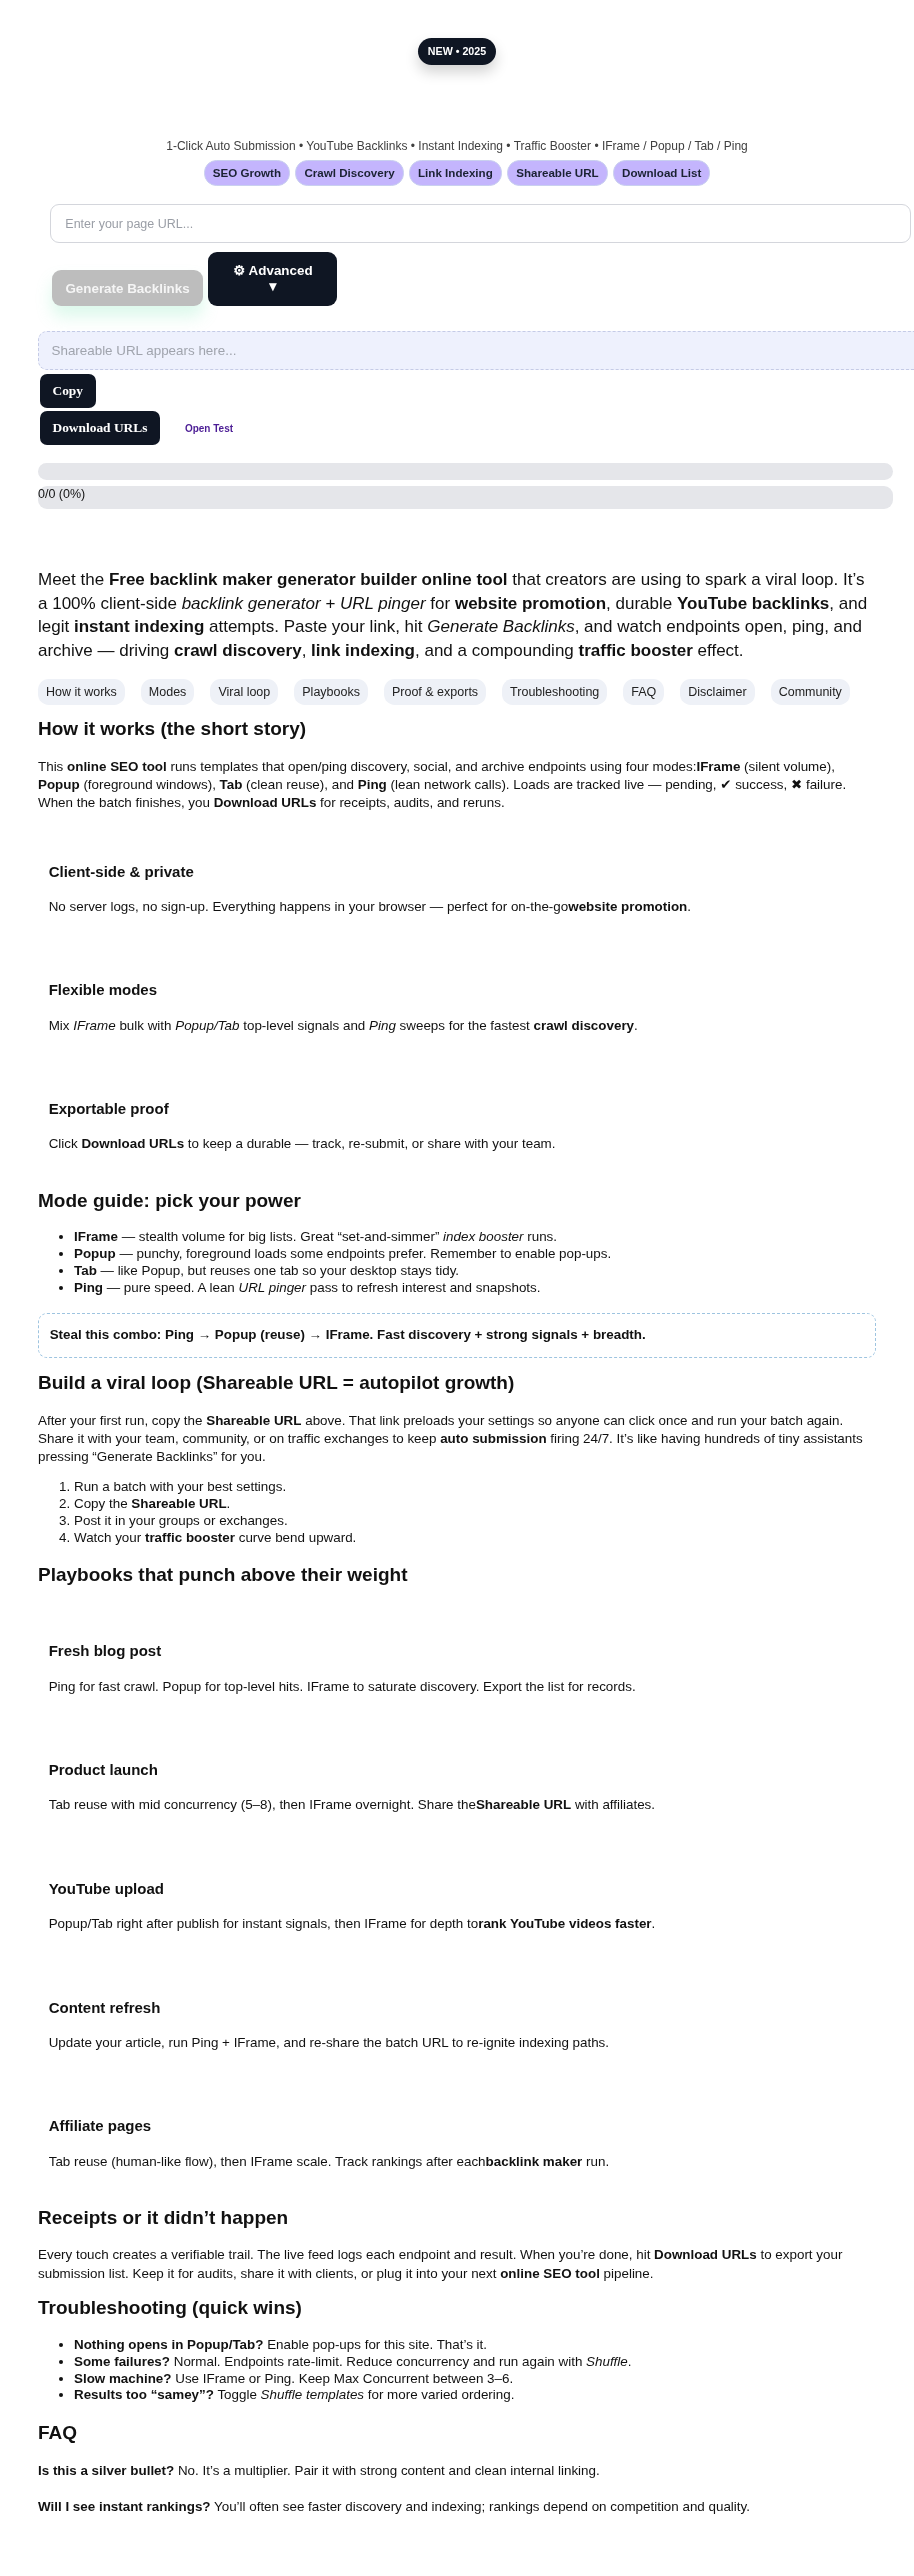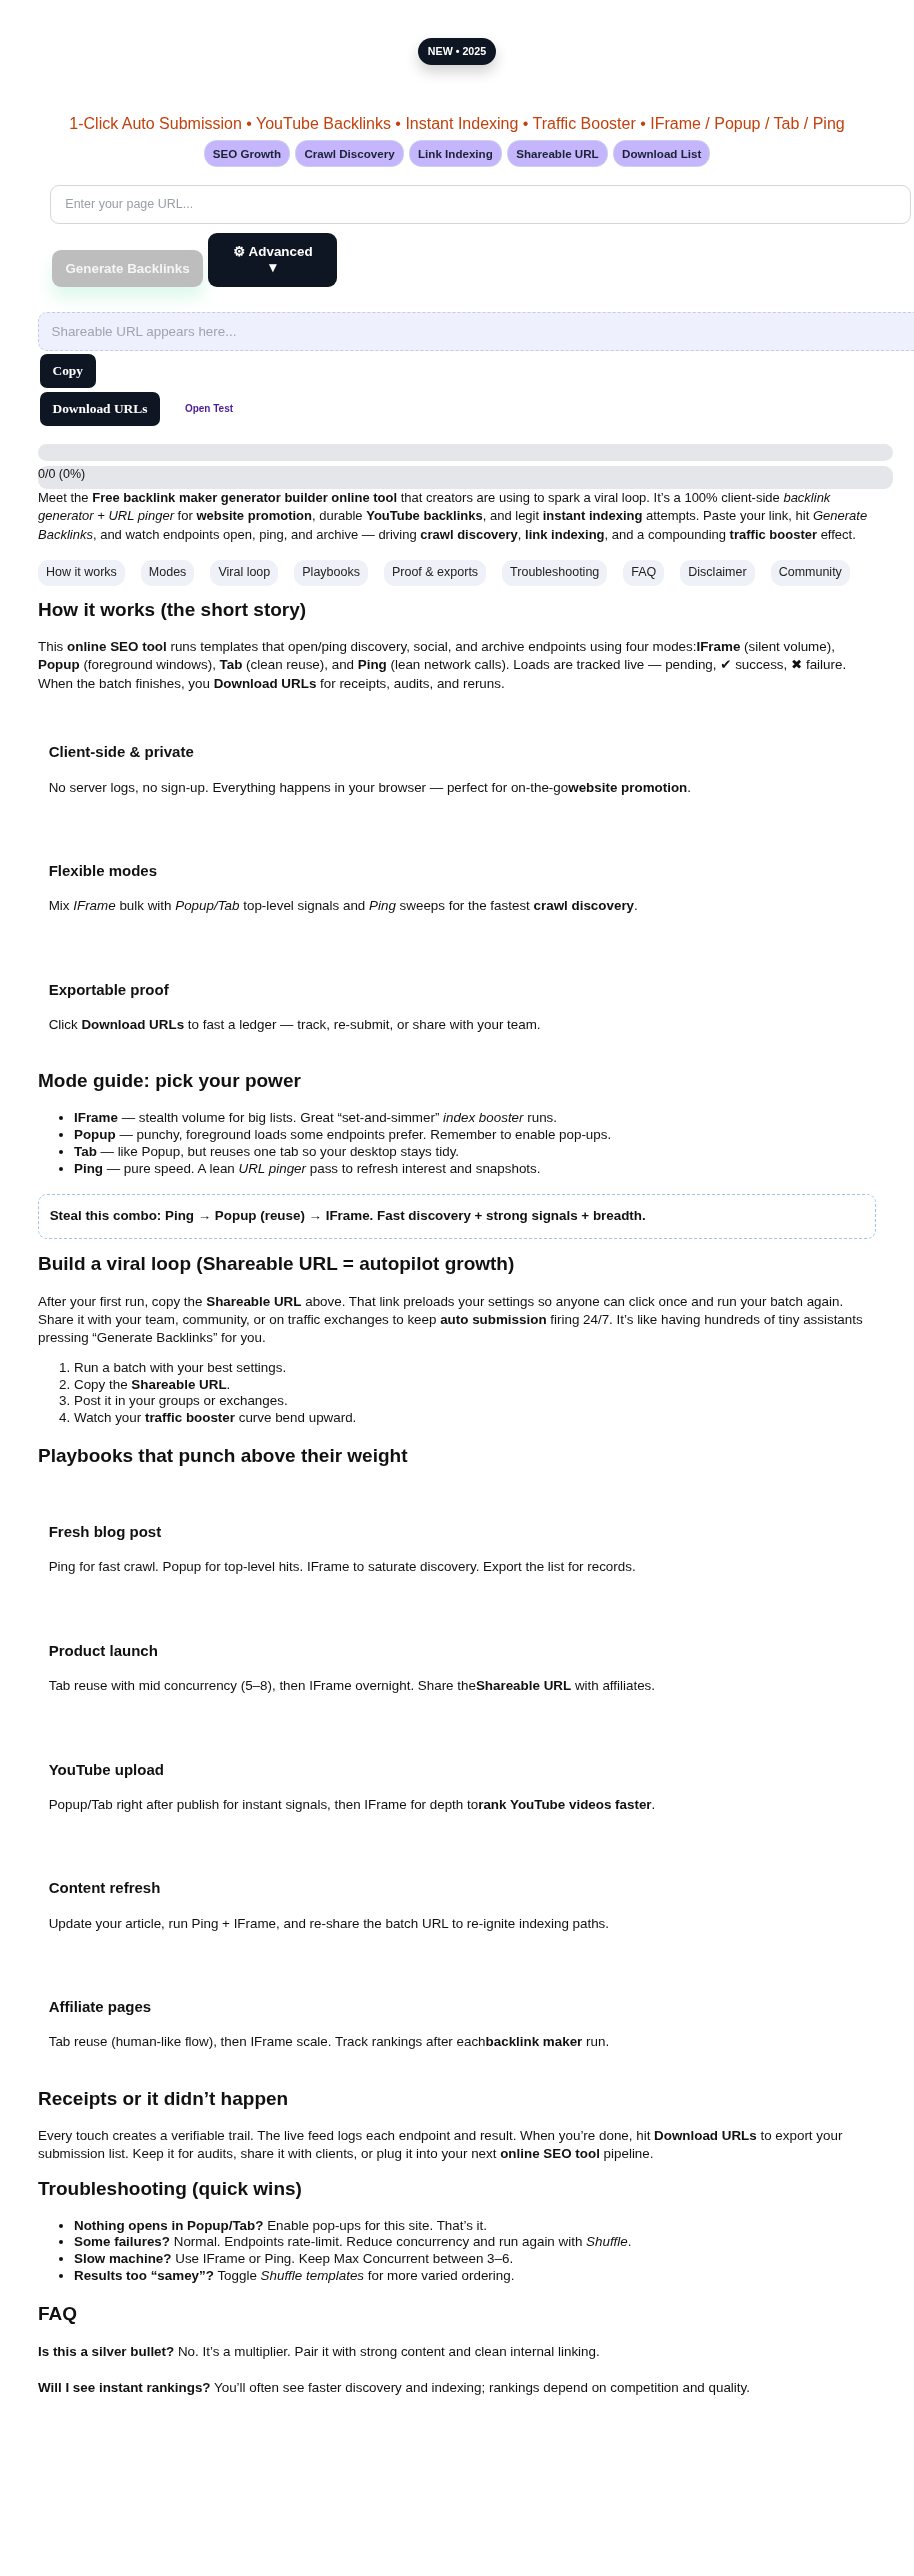--- a/index.html
+++ b/index.html
@@ -16,21 +16,21 @@
   .badge {
     display: inline-block;
     background: #0f1623;
     color: #fff;
     font-weight: bold;
     font-size: 10.7px;
     padding: 6.3px 9.8px;
     border-radius: 14.3px;
     box-shadow: 0 7.1px 14.3px rgba(0,0,0,0.18);
   }
-  .tagline { margin-top: 48px; font-size: 16px; color: #c2410c; }
+  .tagline { margin-top: 73px; font-size: 12px; color: #404040; }
   .chips { margin-top: 5.4px; display: flex; justify-content: center; gap: 5.4px; }
   .chip {
     background: #c4b5fd;
     border: 0.9px solid #c9d0ef;
     border-radius: 12.5px;
     padding: 4.5px 8px;
     font-size: 11.6px;
     font-weight: bold;
     color: #1b2233;
   }
@@ -111,21 +111,21 @@
   .progress-label {
     margin: 5.4px 0 0 38px;
     width: 855px;
     height: 23px;
     background: #e5e6ea;
     border-radius: 9px;
     font-size: 12.5px;
     line-height: 17px;
   }
   .content { padding: 0 38px; }
-  .intro { font-size: 13px; line-height: 1.4; }
+  .intro { margin-top: 59px; font-size: 17px; line-height: 1.4; }
   .toc { display: flex; gap: 16px; margin: 16px 0 11px; flex-wrap: wrap; }
   .toc a {
     background: #eef1f7;
     color: #222;
     text-decoration: none;
     font-size: 12.5px;
     padding: 4.5px 8px;
     border-radius: 10.7px;
   }
   h2 { font-size: 19px; margin: 7.1px 0 16px; font-weight: bold; }
@@ -203,21 +203,21 @@
     <div class="card">
       <h3>Client-side &amp; private</h3>
       <p><span>No server logs, no sign-up. Everything happens in your browser — perfect for on-the-go</span><strong>website promotion</strong><span>.</span></p>
     </div>
     <div class="card">
       <h3>Flexible modes</h3>
       <p><span>Mix </span><em>IFrame</em><span> bulk with </span><em>Popup/Tab</em><span> top-level signals and </span><em>Ping</em><span> sweeps for the fastest </span><strong>crawl discovery</strong><span>.</span></p>
     </div>
     <div class="card">
       <h3>Exportable proof</h3>
-      <p><span>Click </span><strong>Download URLs</strong><span> to fast a ledger — track, re-submit, or share with your team.</span></p>
+      <p><span>Click </span><strong>Download URLs</strong><span> to keep a durable — track, re-submit, or share with your team.</span></p>
     </div>
   </section>
 
   <section>
     <h2>Mode guide: pick your power</h2>
     <ul>
       <li><strong>IFrame</strong><span> — stealth volume for big lists. Great “set-and-simmer” </span><em>index booster</em><span> runs.</span></li>
       <li><strong>Popup</strong><span> — punchy, foreground loads some endpoints prefer. Remember to enable pop-ups.</span></li>
       <li><strong>Tab</strong><span> — like Popup, but reuses one tab so your desktop stays tidy.</span></li>
       <li><strong>Ping</strong><span> — pure speed. A lean </span><em>URL pinger</em><span> pass to refresh interest and snapshots.</span></li>

